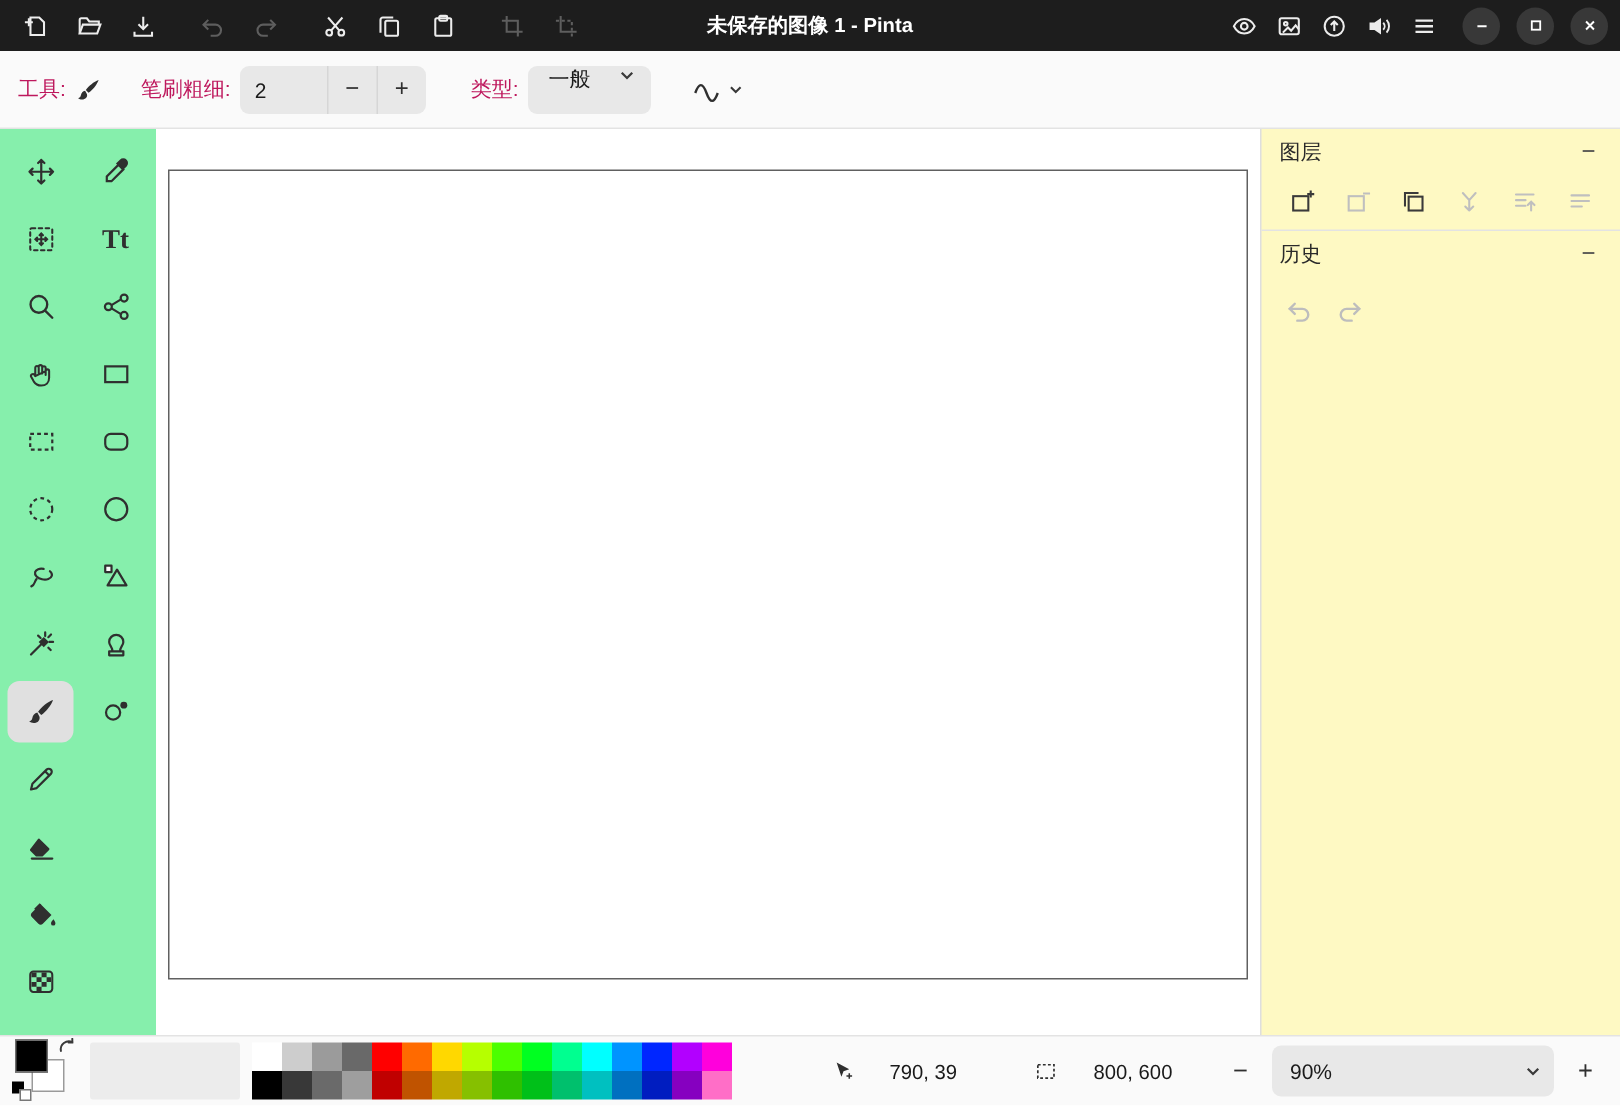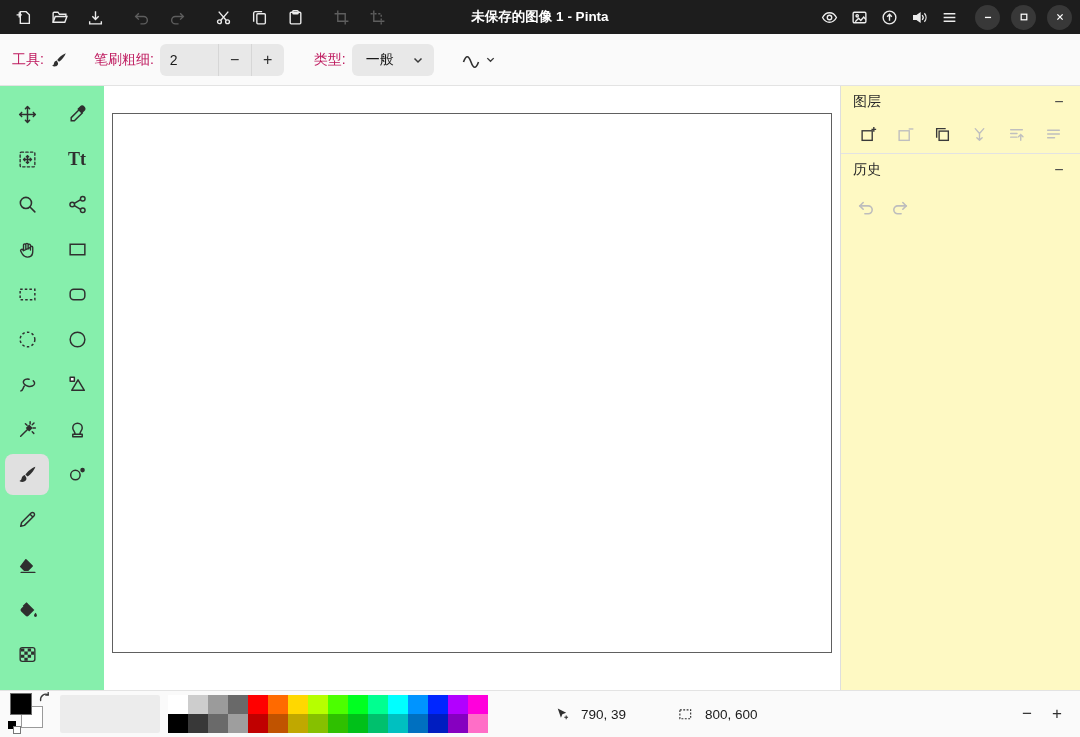--- a/index.html
+++ b/index.html
@@ -19,21 +19,21 @@
   svg{display:block}
 
   
   .toolbar{flex:0 0 52px;height:52px;background:#fafafa;border-bottom:1px solid #e3e3e3;display:flex;align-items:center;padding:0 12px}
   .tb-label{color:#be185d;margin-right:6px}
   .cur-tool{color:#2f2f2f;margin-right:26px}
   .spin{display:flex;height:32px;border-radius:6px;overflow:hidden;background:#e8e8e8}
   .spin input{width:58px;border:none;background:transparent;padding:0 10px;font-size:14px;font-family:inherit;color:#1a1a1a;outline:none}
   .spin button{width:33px;border:none;background:transparent;border-left:1px solid #d6d6d6;font-size:16px;color:#2f2f2f;cursor:pointer}
   .type-label{margin-left:30px}
-  .dropdown{height:32px;background:#e8e8e8;border-radius:6px;display:flex;align-items:center;padding:0 10px 0 14px;gap:18px;cursor:pointer;color:#1a1a1a}
+  .dropdown{height:32px;background:#e8e8e8;border-radius:6px;display:flex;align-items:flex-start;padding:0 10px 0 14px;gap:18px;cursor:pointer;color:#1a1a1a}
   .stroke-btn{display:flex;align-items:center;gap:3px;background:none;border:none;margin-left:26px;color:#2f2f2f;cursor:pointer}
 
   
   .main{flex:1;display:flex;min-height:0}
   .tools{width:104px;background:#86efac;padding-top:6px;display:grid;grid-template-columns:50px 50px;grid-auto-rows:45px;justify-content:center;align-content:start}
   .tool-btn{width:44px;height:41px;margin:2px 3px;display:flex;align-items:center;justify-content:center;background:none;border:none;border-radius:8px;color:#2f2f2f;cursor:pointer}
   .tool-btn.selected{background:#e0e0e0}
   .tool-btn .tt{font-family:"Liberation Serif","DejaVu Serif",serif;font-size:18px;font-weight:700;color:#2f2f2f}
   .canvas-area{flex:1;background:#ffffff;position:relative}
   .canvas{position:absolute;left:8px;top:27px;width:720px;height:540px;background:#ffffff;border:1px solid #606060}
@@ -62,21 +62,21 @@
   .swatch.secondary{left:13px;top:14px;border-color:#9a9a9a}
   .swatch.primary{left:2px;top:1px}
   .swap-icon{position:absolute;left:31px;top:0;color:#3a3a3a}
   .reset-colors{position:absolute;left:0;top:29px;width:15px;height:15px}
   .reset-colors .b{position:absolute;left:0;top:0;width:8px;height:8px;background:#000}
   .reset-colors .w{position:absolute;left:5px;top:5px;width:8px;height:8px;background:#fff;border:1px solid #777}
   .recent-colors{width:100px;height:38px;background:#ececec;border-radius:2px;margin-left:4px;flex:0 0 100px}
   .palette{margin-left:8px;display:flex;flex-direction:column}
   .pal-row{display:flex}
   .pal-cell{width:20px;height:19px;cursor:pointer}
-  .status-item{display:flex;align-items:flex-end;gap:12px;color:#1a1a1a;font-size:13.5px}
+  .status-item{display:flex;align-items:flex-end;gap:24px;color:#1a1a1a;font-size:13.5px}
   .pos-item{margin-left:66px}
   .size-item{margin-left:52px}
   .zoom-group{margin-left:auto;display:flex;align-items:center}
   .zoom-flat{width:30px;height:30px;border:none;background:none;font-size:17px;color:#2f2f2f;cursor:pointer}
   .zoom-combo{width:188px;height:34px;background:#e8e8e8;border-radius:6px;display:flex;align-items:center;padding:0 8px 0 12px;margin:0 6px;cursor:pointer;color:#1a1a1a}
   .zoom-combo .zv{flex:1}
 </style>
 </head>
 <body>
 
@@ -514,16 +514,22 @@
       <span>790, 39</span>
     </div>
     <div class="status-item size-item">
       <svg width="15" height="15" viewBox="0 0 16 16" fill="none" stroke="#2f2f2f" stroke-width="1.2">
           <rect x="2" y="3" width="11.5" height="9.5" stroke-dasharray="2 1.6"></rect>
         </svg>
       <span>800, 600</span>
     </div>
     <div class="zoom-group">
       <button class="zoom-flat">−</button>
+      <div class="zoom-combo">
+        <span class="zv">90%</span>
+        <svg width="12" height="12" viewBox="0 0 12 12" fill="none" stroke="#3a3a3a" stroke-width="1.5">
+            <path d="M2.5 4.5L6 8l3.5-3.5"></path>
+          </svg>
+      </div>
       <button class="zoom-flat">+</button>
     </div>
   </footer>
 </div>
 
 </body></html>

